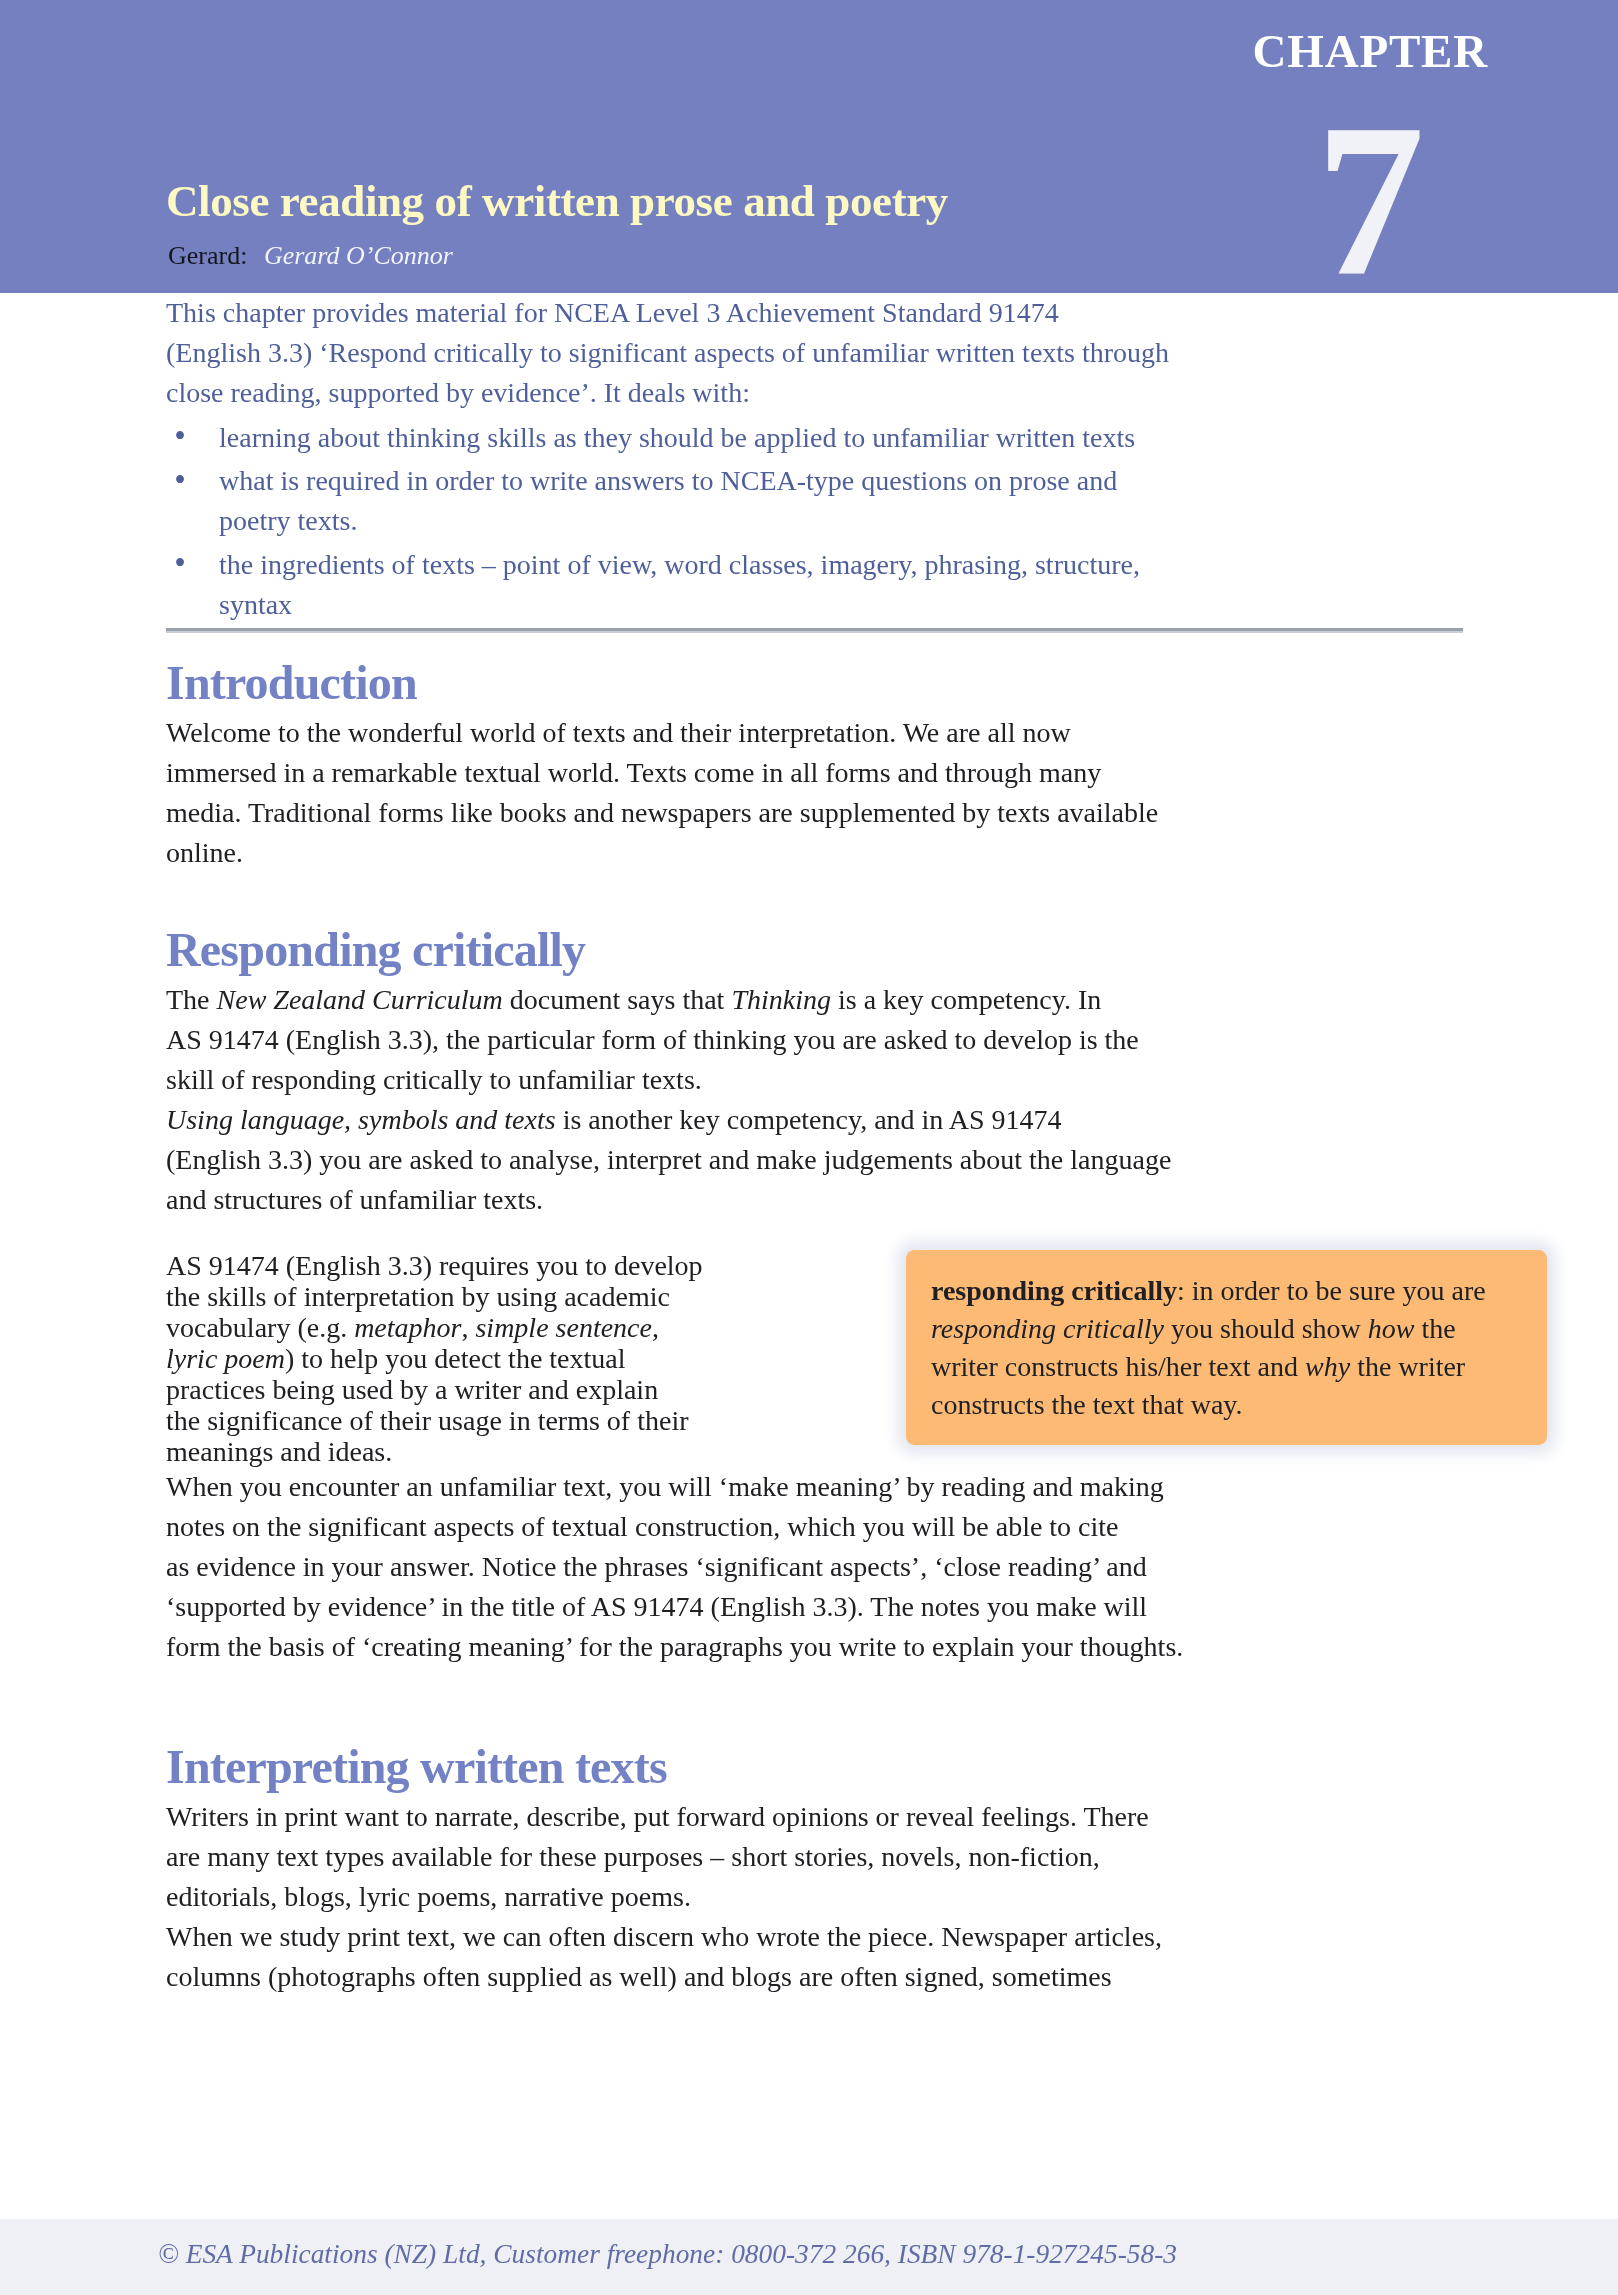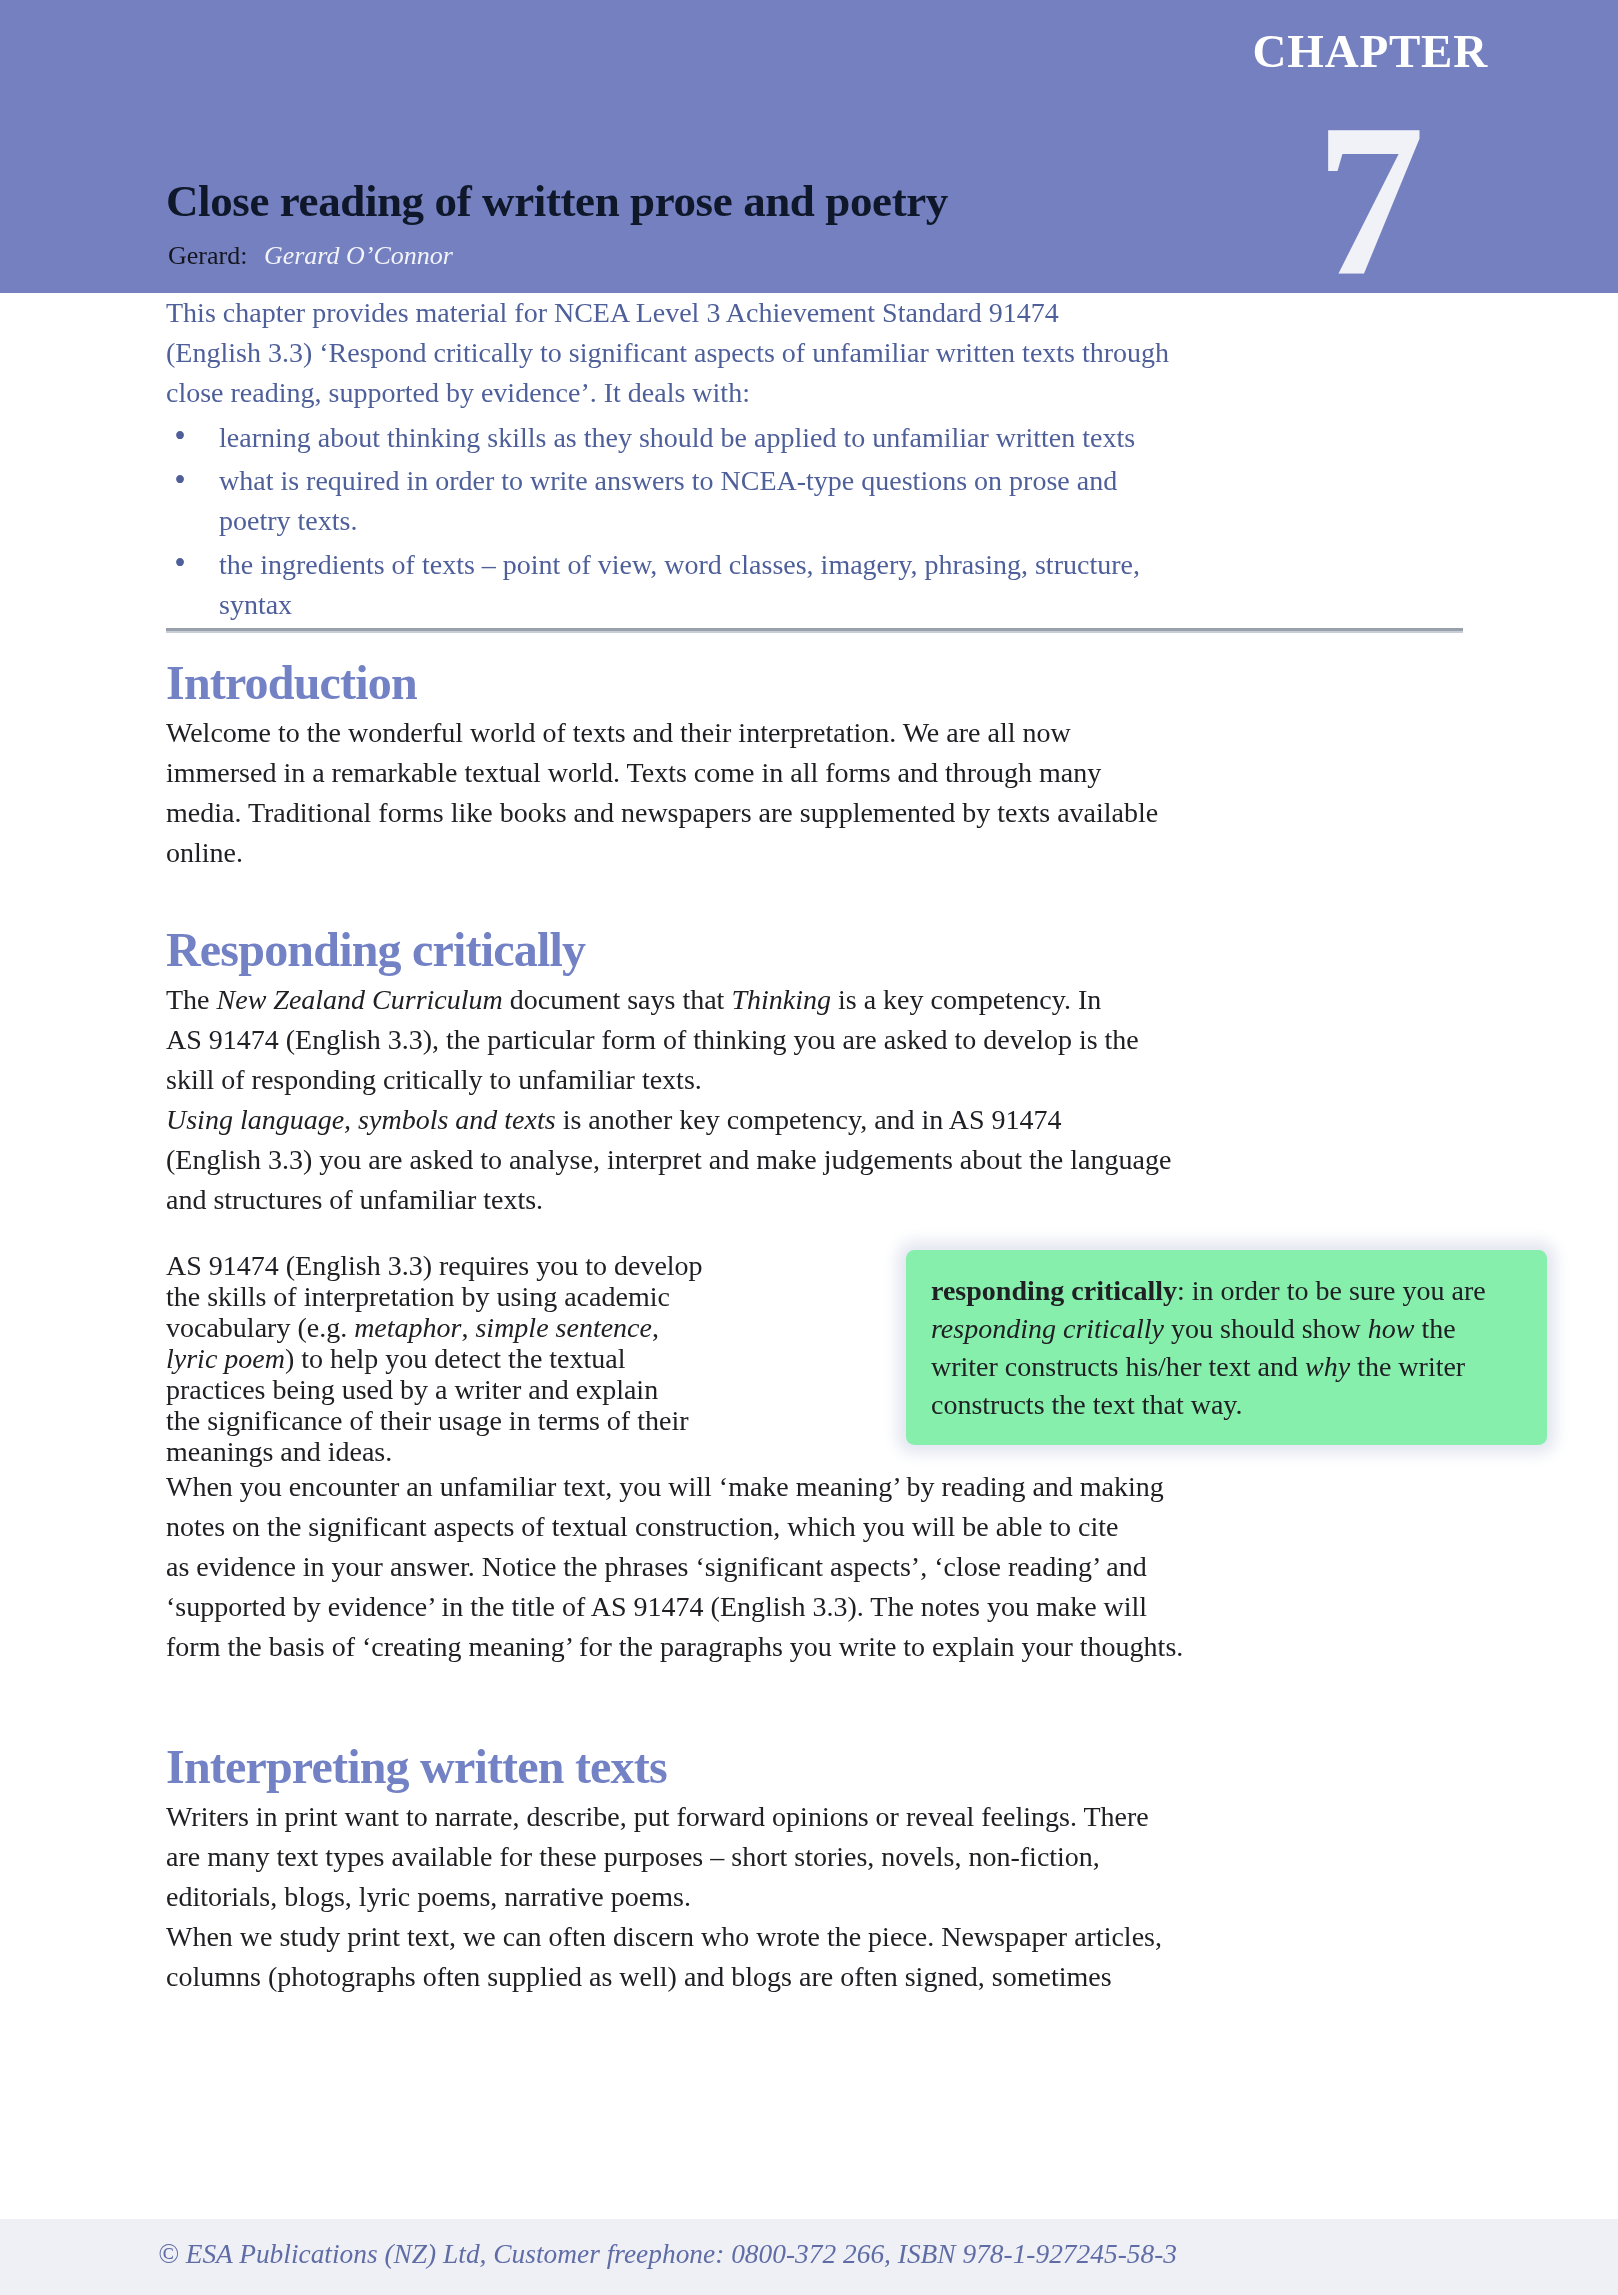--- a/index.html
+++ b/index.html
@@ -1,21 +1,21 @@
 <!DOCTYPE html>
 <html style="font-size:13.3px"><head>
 <meta charset="utf-8">
 <style>
   html,body{margin:0;padding:0;background:#ffffff;}
   .page{position:relative;width:1618px;height:2295px;background:#ffffff;overflow:hidden;
         font-family:"Liberation Serif","DejaVu Serif",serif;}
 
   
   .banner{position:absolute;top:0;left:0;width:100%;height:293px;background:#7480bf;}
-  .page-title{position:absolute;left:166px;top:175px;margin:0;color:#0f172a;
+  .page-title{position:absolute;left:166px;top:175px;margin:0;color:#fef9c3;
               font-size:45px;font-weight:bold;letter-spacing:-0.4px;white-space:nowrap;}
   .author-line{position:absolute;left:168px;top:241px;font-size:26px;white-space:nowrap;}
   .author-label{color:#15151f;}
   .author-name{color:#f3f4f9;font-style:italic;margin-left:10px;}
   .chapter-block{position:absolute;top:28px;right:130px;text-align:center;color:#ffffff;}
   .chapter-label{font-size:47px;font-weight:bold;line-height:1;letter-spacing:0.8px;font-family:Liberation Serif, serif;}
   .chapter-number{font-size:218px;font-weight:bold;line-height:0.8;margin-top:38px;color:#f1f2f7;}
 
   
   .content{position:absolute;left:166px;top:293px;width:1297px;color:#202024;}
@@ -33,21 +33,21 @@
   h2.mt-xl{margin-top:70px;}
 
   .body-text{font-size:28px;line-height:40px;}
   .sec-p{margin-top:6.7px;}
   .p-first{margin-top:10px;}
   .p-gap{margin-top:25px;}
   .after-col{margin-top:23px;}
 
   .two-col{display:flex;margin-top:30px;align-items:flex-start;}
   .col-left{width:690px;flex:none;font-size:28px;line-height:31px;}
-  .callout{flex:none;width:591px;margin-left:50px;background:#86efac;border-radius:8.3px;
+  .callout{flex:none;width:591px;margin-left:50px;background:#fdba74;border-radius:8.3px;
            box-shadow:0 0 15px 8.3px #e4e7f0;padding:21.6px 25px;font-size:28px;line-height:38px;}
 
   .seg-b{font-weight:bold;}
   .seg-i{font-style:italic;}
 
   
   .footer{position:absolute;left:0;bottom:0;width:100%;height:76px;background:#eef0f5;}
   .footer p{position:absolute;left:158px;top:20px;margin:0;font-style:italic;
             color:#5f6ca6;font-size:27.4px;white-space:nowrap;}
 </style>

